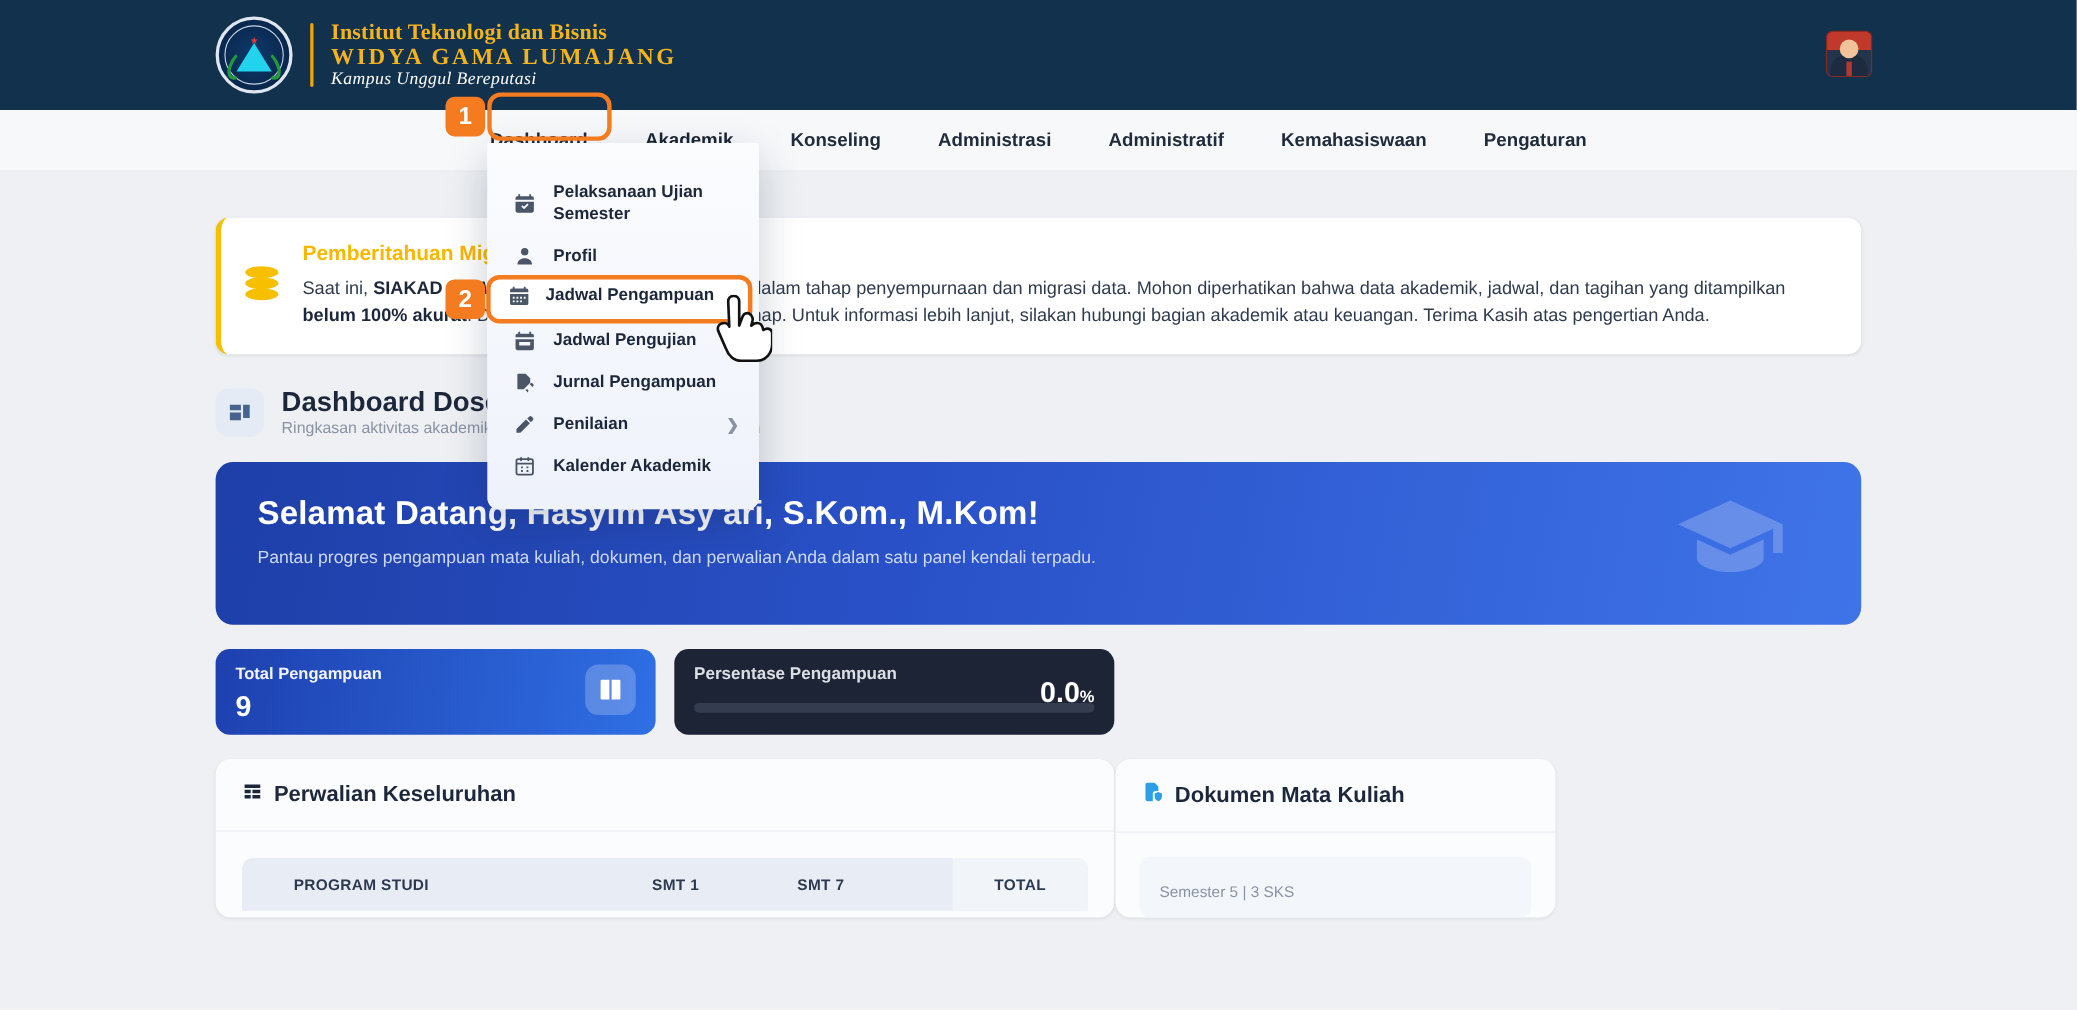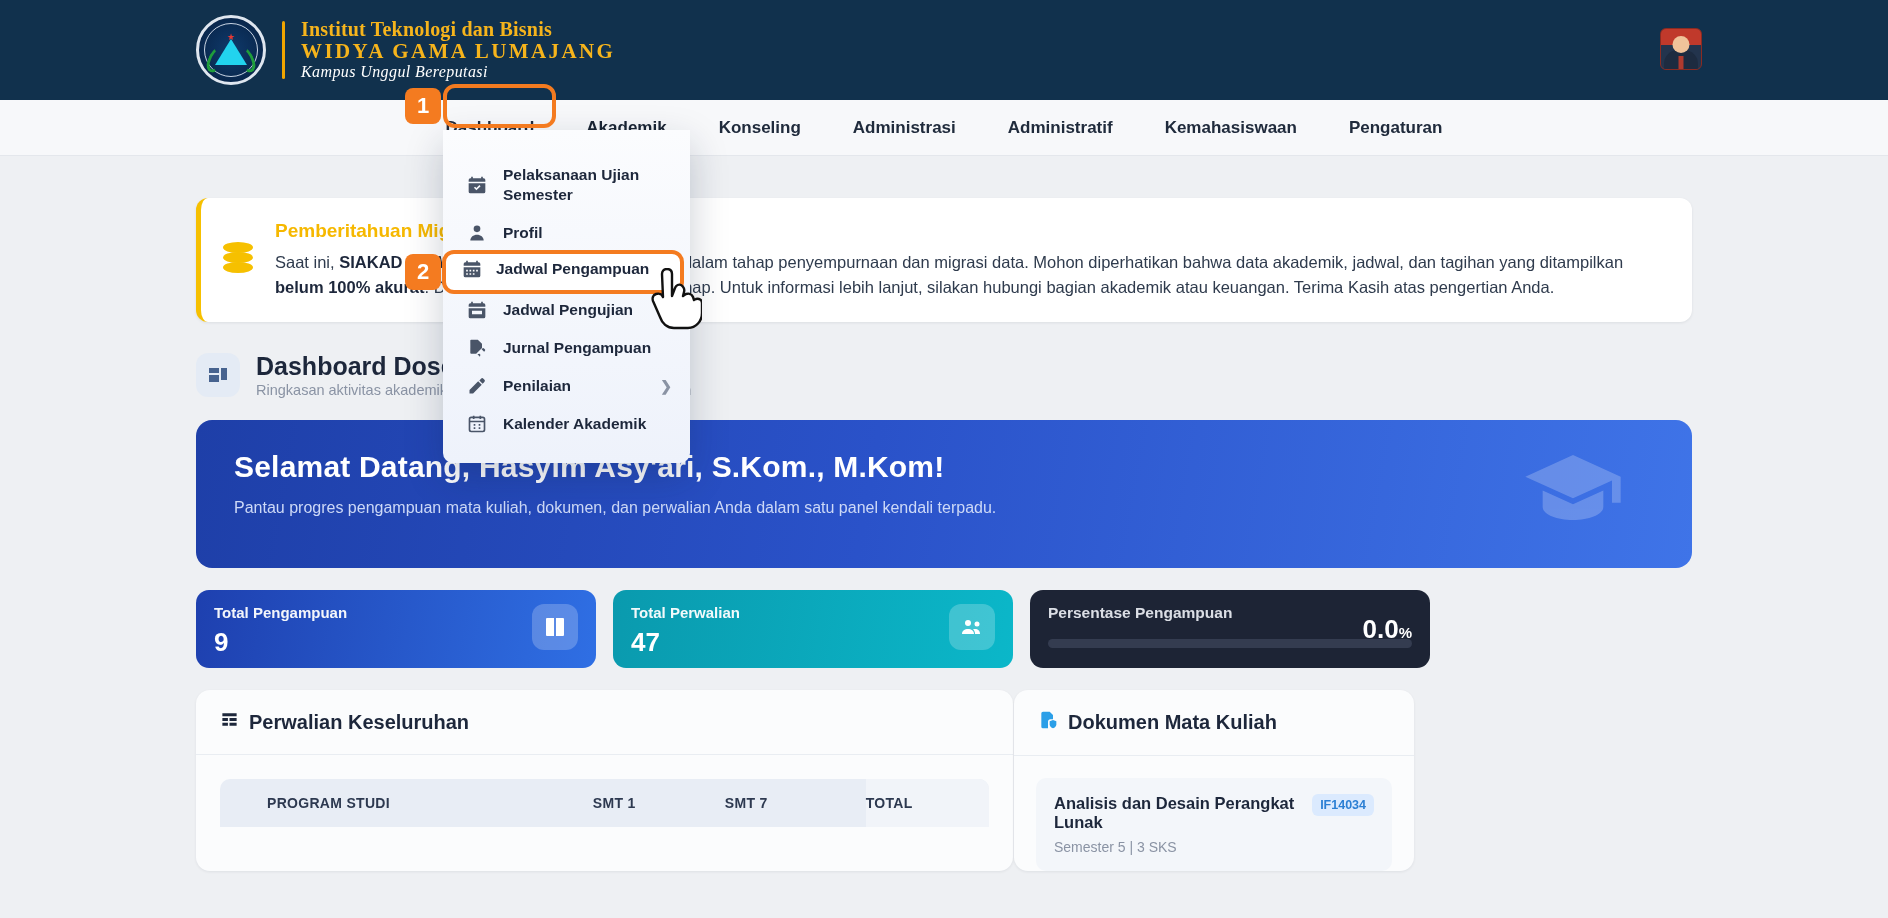--- a/index.html
+++ b/index.html
@@ -133,21 +133,21 @@
   .panel-head { padding: 20px 24px; font-size: 20px; font-weight: bold; color: #1d273b; display: flex; align-items: center; gap: 10px; }
   .panel-sep { height: 1px; background: #e9edf2; }
   .thead {
     display: flex; background: #e8edf5; border-radius: 10px 10px 0 0;
     margin: 24px 24px 0 24px; padding: 16px 18px; font-size: 14px; font-weight: bold;
     color: #2d3950; letter-spacing: .3px;
   }
   .thead .c1 { width: 370px; margin-left: 29px; }
   .thead .c2 { width: 150px; }
   .thead .c3 { width: 160px; }
-  .thead .c4 { width: 140px; background: #f1f4f9; margin: -16px -18px -16px 0; padding: 16px 0; border-radius: 0 10px 0 0;}
+  .thead .c4 { width: 140px; text-align: center; background: #f1f4f9; margin: -16px -18px -16px 0; padding: 16px 0; border-radius: 0 10px 0 0;}
   .doc-item { margin: 22px 22px 0 22px; padding: 16px 18px; border-radius: 10px; background: #f3f6fa; }
   .doc-row { display: flex; align-items: flex-start; justify-content: space-between; gap: 10px; }
   .doc-name { font-size: 16.5px; font-weight: bold; color: #1d273b; }
   .doc-code { font-size: 12.5px; font-weight: bold; color: #2b7fd4; background: #dbeafe; border-radius: 6px; padding: 4px 8px; white-space: nowrap; }
   .doc-meta { font-size: 14px; color: #8a93a4; margin-top: 7px; }
 
   
   .menu {
     position: absolute; left: 443px; top: 130px; width: 247px; padding: 26px 0 20px 0;
     background: linear-gradient(#fbfcfe 0%, #eef2fb 100%);
@@ -266,31 +266,20 @@
       <div class="stats" id="stats">
           <div class="stat s1">
             <div class="lbl">Total Pengampuan</div>
             <div class="val">9</div>
             <div class="icon-box">
               <svg width="24" height="24" viewBox="0 0 24 24" fill="#fff">
                 <path d="M4 3h7v18H4a1 1 0 0 1-1-1V4a1 1 0 0 1 1-1zm9 0h7a1 1 0 0 1 1 1v16a1 1 0 0 1-1 1h-7V3z"></path>
               </svg>
             </div>
           </div>
-          <div class="stat s2">
-            <div class="lbl">Total Perwalian</div>
-            <div class="val">47</div>
-            <div class="icon-box">
-              <svg width="24" height="24" viewBox="0 0 24 24" fill="#fff">
-                <circle cx="8" cy="8" r="3"></circle>
-                <circle cx="17" cy="9" r="2.5"></circle>
-                <path d="M2 19c0-3.3 2.7-5 6-5s6 1.7 6 5H2zm13 0c0-2.2-.8-3.8-2-4.8.6-.2 1.3-.2 2-.2 3 0 5 1.5 5 5h-5z"></path>
-              </svg>
-            </div>
-          </div>
           <div class="stat s3">
             <div class="lbl">Persentase Pengampuan</div>
             <div class="pct-big"><span>0.0</span><small>%</small></div>
             <div class="pbar"></div>
           </div>
         </div>
 
       <div class="panels">
         <div class="panel left">
           <div class="panel-head">
@@ -316,24 +305,20 @@
               <svg width="20" height="20" viewBox="0 0 24 24" fill="#2b9fe8">
                   <path d="M6 2h8l4 4v5h-3a3 3 0 0 0-3 3v8H6a2 2 0 0 1-2-2V4a2 2 0 0 1 2-2z"></path>
                   <path d="M18 12l4 1.6V17c0 2.4-1.8 4.3-4 5-2.2-.7-4-2.6-4-5v-3.4L18 12z"></path>
                 </svg>
             </span>
             <span>Dokumen Mata Kuliah</span>
           </div>
           <div class="panel-sep"></div>
           <div id="docs">
               <div class="doc-item">
-                <div class="doc-row">
-                  <div class="doc-name">Analisis dan Desain Perangkat Lunak</div>
-                  <div class="doc-code">IF14034</div>
-                </div>
                 <div class="doc-meta">Semester 5 | 3 SKS</div>
               </div>
             </div>
         </div>
       </div>
 
     </div>
   </div>
 
   <div class="menu" id="menu">

